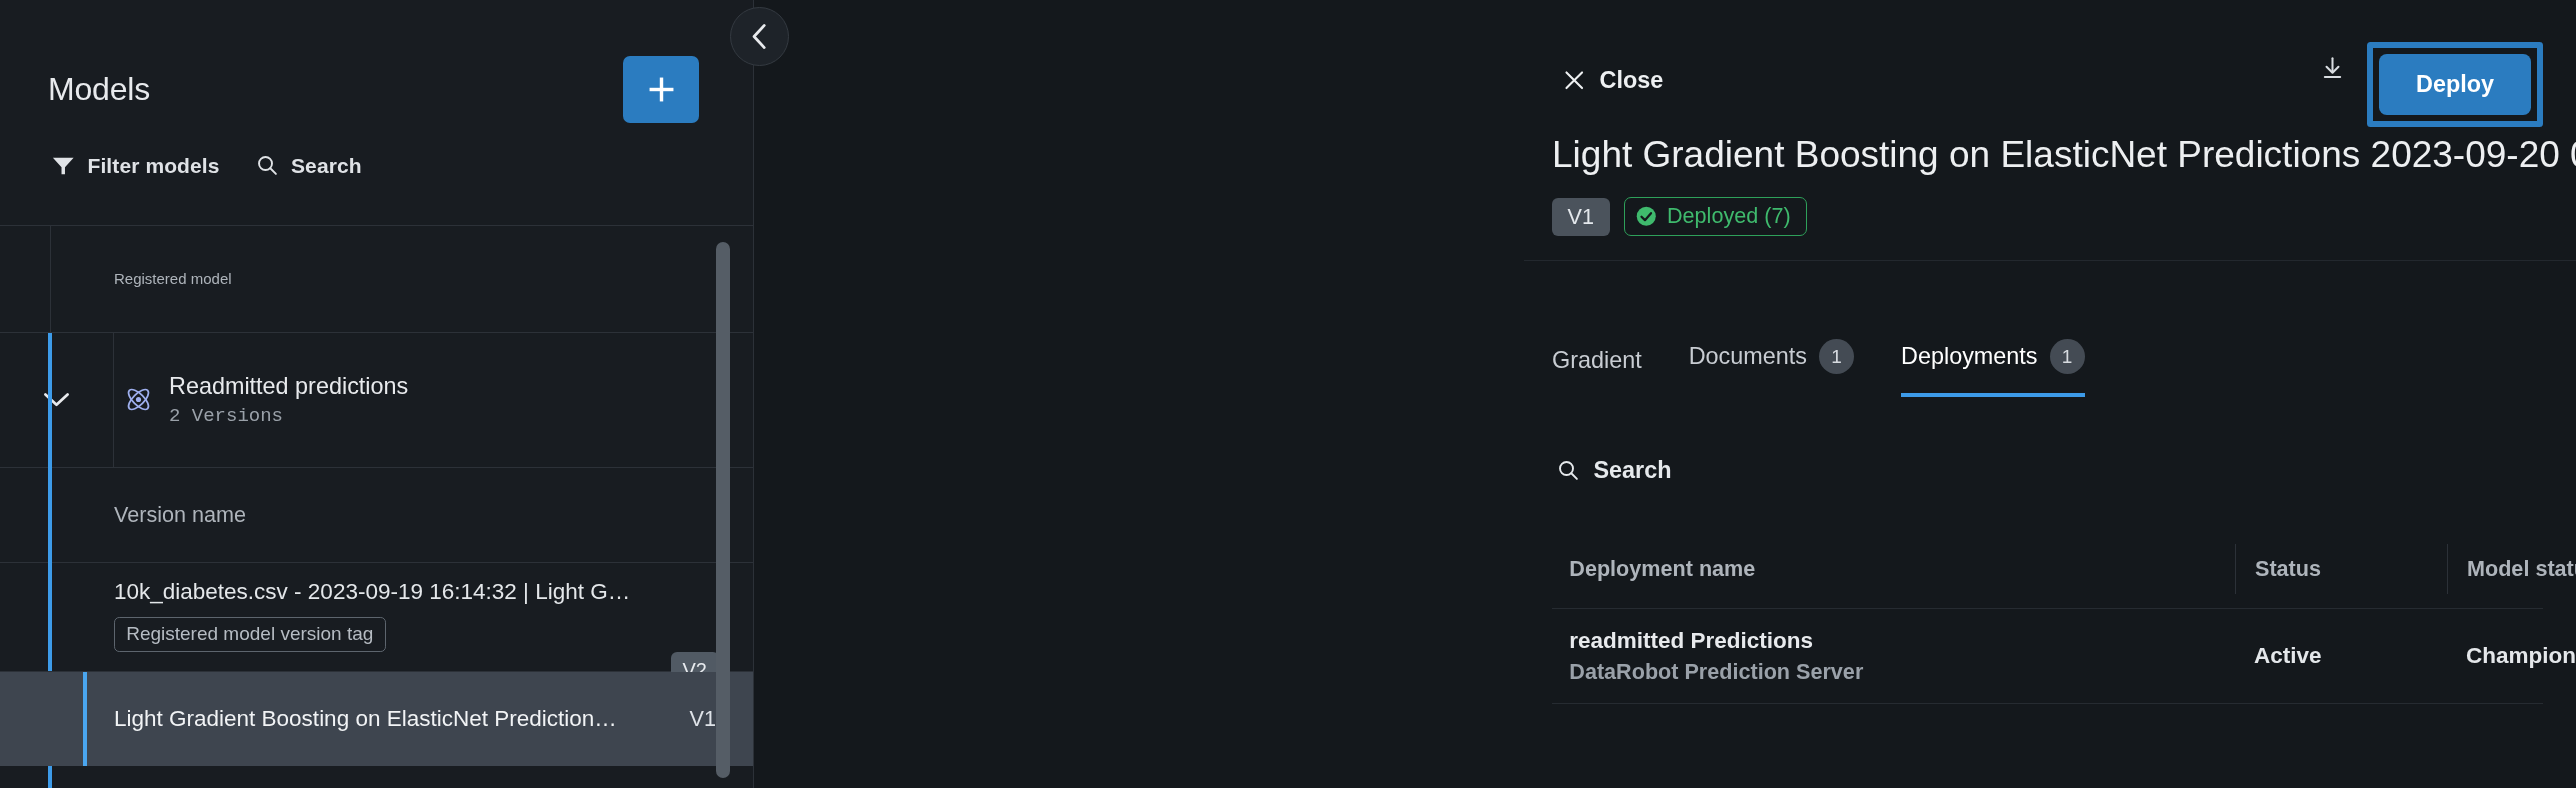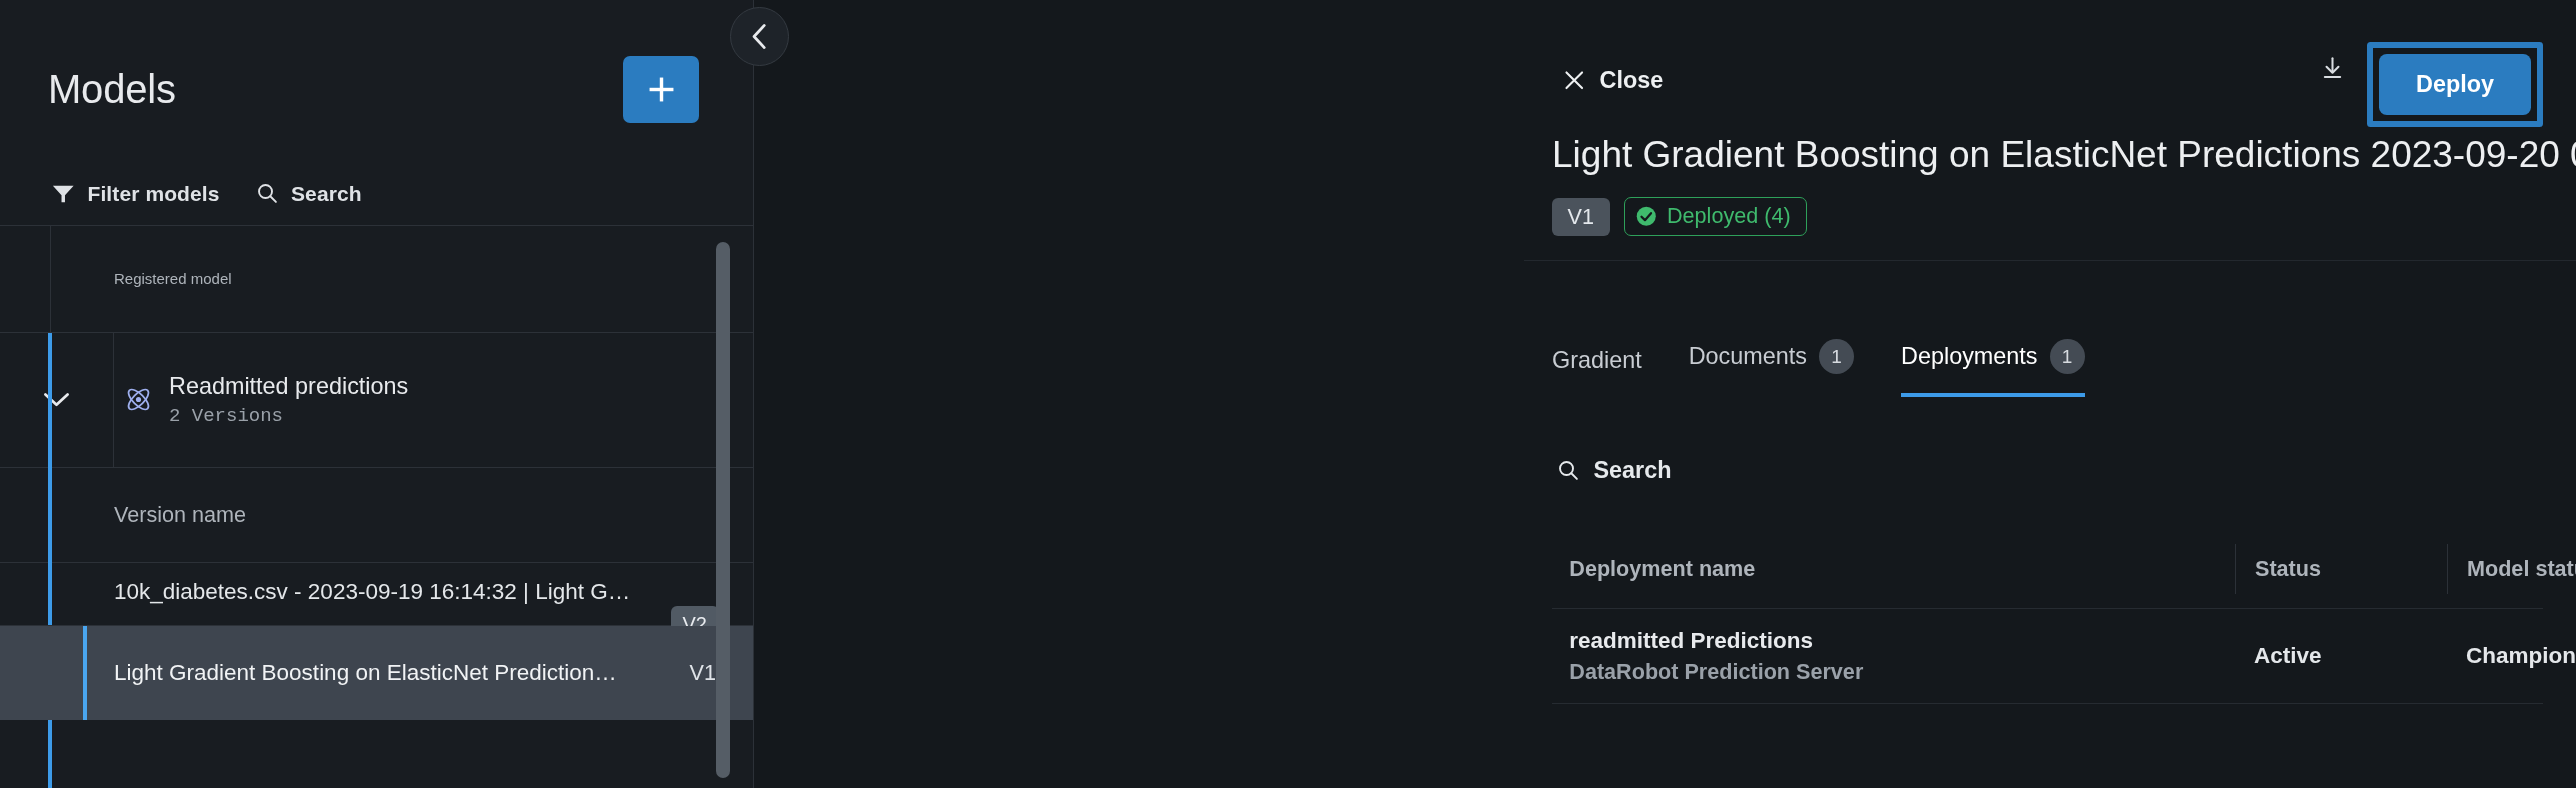--- a/index.html
+++ b/index.html
@@ -19,37 +19,37 @@
     height: 789px;
     background: #181c21;
     flex: 0 0 754px;
   }
   .left-head {
     display: flex; align-items: center; justify-content: space-between;
     padding: 40px 55px 0 48px;
     height: 138px;
   }
   .models-title {
-    font-size: 40px;
+    font-size: 32px;
     color: #e8eaed;
     font-weight: 400;
     letter-spacing: -0.2px;
     line-height: 1;
   }
   .add-btn {
     width: 76px; height: 67px;
     background: #2b7cc0;
     border-radius: 7px;
     display: flex; align-items: center; justify-content: center;
     border: none; cursor: pointer;
   }
   .add-btn svg { display:block; }
 
   .filter-row {
-    display: flex; align-items: flex-end;
+    display: flex; align-items: flex-start;
     padding: 0 0 0 52px;
     height: 52px;
     gap: 36px;
     margin-top: 15.6px;
   }
   .filter-item {
     display: flex; align-items: center; gap: 13px;
     color: #dfe2e6; font-size: 21px; cursor: pointer;
   }
   .filter-item .lbl { font-weight: 700; letter-spacing: 0.1px; }
@@ -319,20 +319,21 @@
 
       <div class="version-section">
         <div class="accent-bar" style="top:0; height:356px;"></div>
 
         <div class="version-head">
           <span>Version name</span>
         </div>
 
         <div class="version-row">
           <div class="vname">10k_diabetes.csv - 2023-09-19 16:14:32 | Light G…</div>
+          <div class="version-tag">Registered model version tag</div>
           <div class="vbadge">V2</div>
         </div>
 
         <div class="version-row selected">
           <div class="sel-bar"></div>
           <div class="vname">Light Gradient Boosting on ElasticNet Prediction…</div>
           <div class="vbadge-plain">V1</div>
         </div>
 
       </div>
@@ -378,21 +379,21 @@
 
       <div class="page-title">Light Gradient Boosting on ElasticNet Predictions 2023-09-20 08:54</div>
 
       <div class="badge-row">
         <div class="v-chip">V1</div>
         <div class="deployed-chip">
           <svg width="22.5" height="22.5" viewBox="0 0 26 26">
             <circle cx="13" cy="13" r="11" fill="#3fba6d"></circle>
             <polyline points="7.5,13.5 11.5,17.5 18.5,9.5" fill="none" stroke="#14181c" stroke-width="2.6" stroke-linecap="round" stroke-linejoin="round"></polyline>
           </svg>
-          <span>Deployed (4)</span>
+          <span>Deployed (7)</span>
         </div>
       </div>
     </div>
 
     <div class="section-sep"></div>
 
     <div class="tabs">
       <div class="tab">
         <span>Gradient</span>
       </div>

